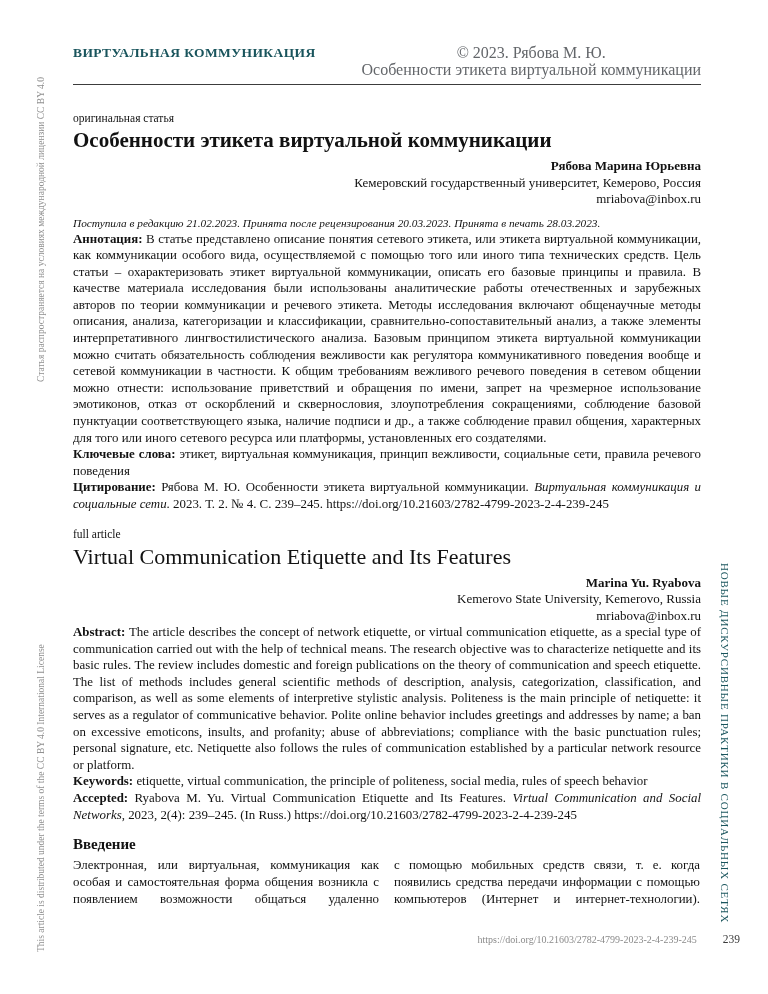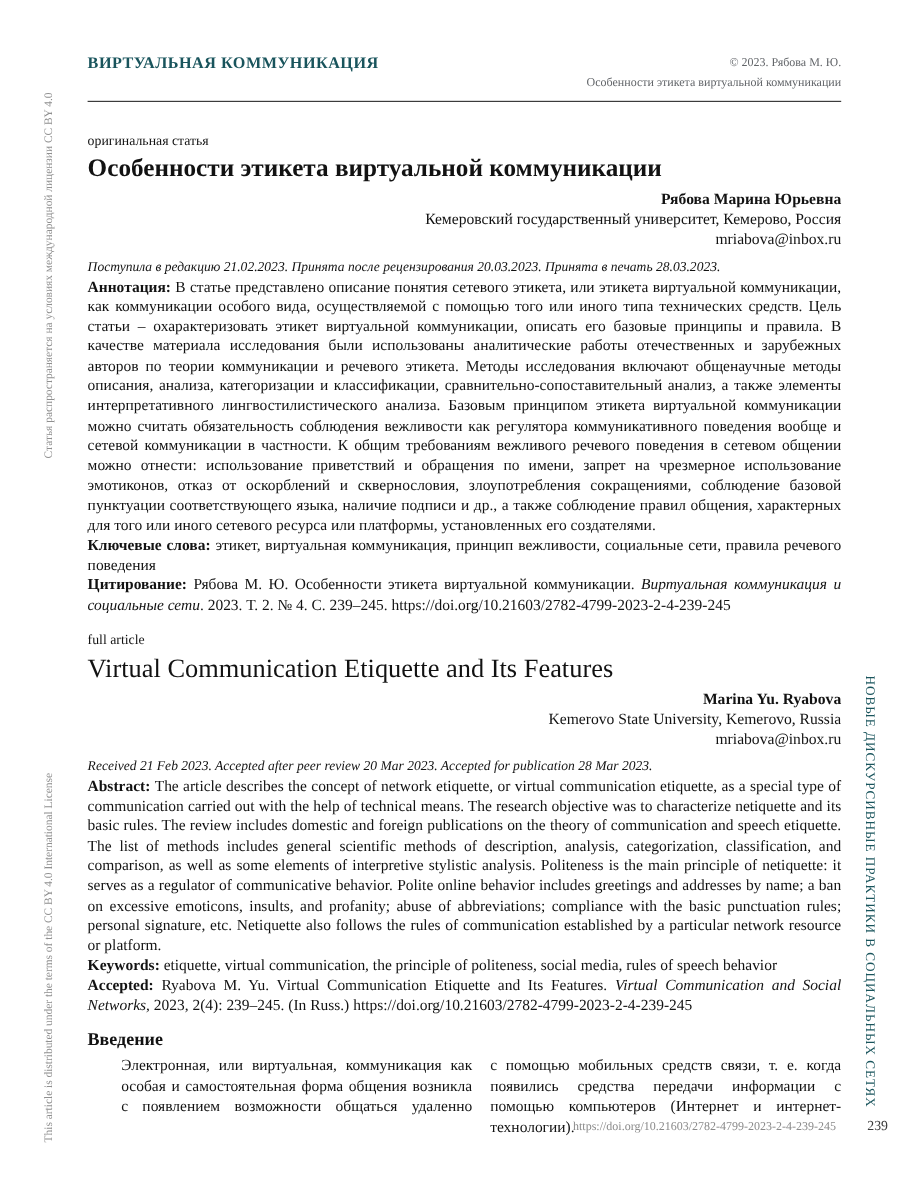--- a/index.html
+++ b/index.html
@@ -16,21 +16,21 @@
     left: 73px; top: 44px;
     width: 628px;
   }
   
   .page-header { display: flex; justify-content: space-between; align-items: flex-start; }
   .journal-title {
     color: #19545c; font-weight: bold; font-size: 13.5px; line-height: 17px;
     letter-spacing: 0.4px;
   }
   .running-head {
-    text-align: right; color: #63666a; font-size: 10px; line-height: 17px;
+    text-align: center; color: #63666a; font-size: 16px; line-height: 17px;
   }
   .header-rule { border: none; border-top: 1.4px solid #3c3c3c; margin: 6px 0 0 0; }
 
   
   .article-ru { margin-top: 26px; }
   .article-en { margin-top: 14px; }
   .article-type { font-size: 11.5px; line-height: 15px; }
   .title-ru { font-size: 21px; line-height: 27px; font-weight: bold; margin: 1px 0 4px 0; }
   .title-en { font-size: 22px; line-height: 28px; font-weight: normal; margin: 1px 0 4px 0; }
   .author-block { text-align: right; font-size: 13px; line-height: 16.5px; }
@@ -39,21 +39,21 @@
   .meta-par {
     font-size: 12.9px; line-height: 16.6px;
     text-align: justify; margin: 0;
   }
   .lbl { font-weight: bold; }
   .ital { font-style: italic; }
 
   
   .intro { margin-top: 12px; }
   .intro-heading { font-size: 15px; line-height: 19px; font-weight: bold; margin-bottom: 3px; }
-  .intro-cols { display: flex; gap: 15px; margin-left: 28px; }
+  .intro-cols { display: flex; gap: 15px; }
   .intro-col {
     width: 306px; font-size: 12.9px; line-height: 17px;
     text-align: justify; text-align-last: justify;
   }
 
   
   .vtext {
     position: absolute; white-space: nowrap;
     font-size: 9.5px; color: #8f8f8f;
   }
@@ -116,21 +116,20 @@
   <section class="article-en">
     <div class="article-type">full article</div>
     <h1 class="title-en">Virtual Communication Etiquette and Its Features</h1>
 
     <div class="author-block">
       <div class="author-name">Marina Yu. Ryabova</div>
       <div>Kemerovo State University, Kemerovo, Russia</div>
       <div>mriabova@inbox.ru</div>
     </div>
 
-    <div class="dates-line">Received 21 Feb 2023. Accepted after peer review 20 Mar 2023. Accepted for publication 28 Mar 2023.</div>
 
     <p class="meta-par"><span class="lbl">Abstract: </span><span>The article describes the concept of network etiquette, or virtual communication etiquette, as a special type of communication carried out with the help of technical means. The research objective was to characterize netiquette and its basic rules. The review includes domestic and foreign publications on the theory of communication and speech etiquette. The list of methods includes general scientific methods of description, analysis, categorization, classification, and comparison, as well as some elements of interpretive stylistic analysis. Politeness is the main principle of netiquette: it serves as a regulator of communicative behavior. Polite online behavior includes greetings and addresses by name; a ban on excessive emoticons, insults, and profanity; abuse of abbreviations; compliance with the basic punctuation rules; personal signature, etc. Netiquette also follows the rules of communication established by a particular network resource or platform.</span></p>
 
     <p class="meta-par"><span class="lbl">Keywords: </span><span>etiquette, virtual communication, the principle of politeness, social media, rules of speech behavior</span></p>
 
     <p class="meta-par"><span class="lbl">Accepted: </span><span>Ryabova M. Yu. Virtual Communication Etiquette and Its Features. </span><span class="ital">Virtual Communication and Social Networks</span><span>, 2023, 2(4): 239–245. (In Russ.) </span><span>https://doi.org/10.21603/2782-4799-2023-2-4-239-245</span></p>
   </section>
 
   <section class="intro">
     <div class="intro-heading">Введение</div>

